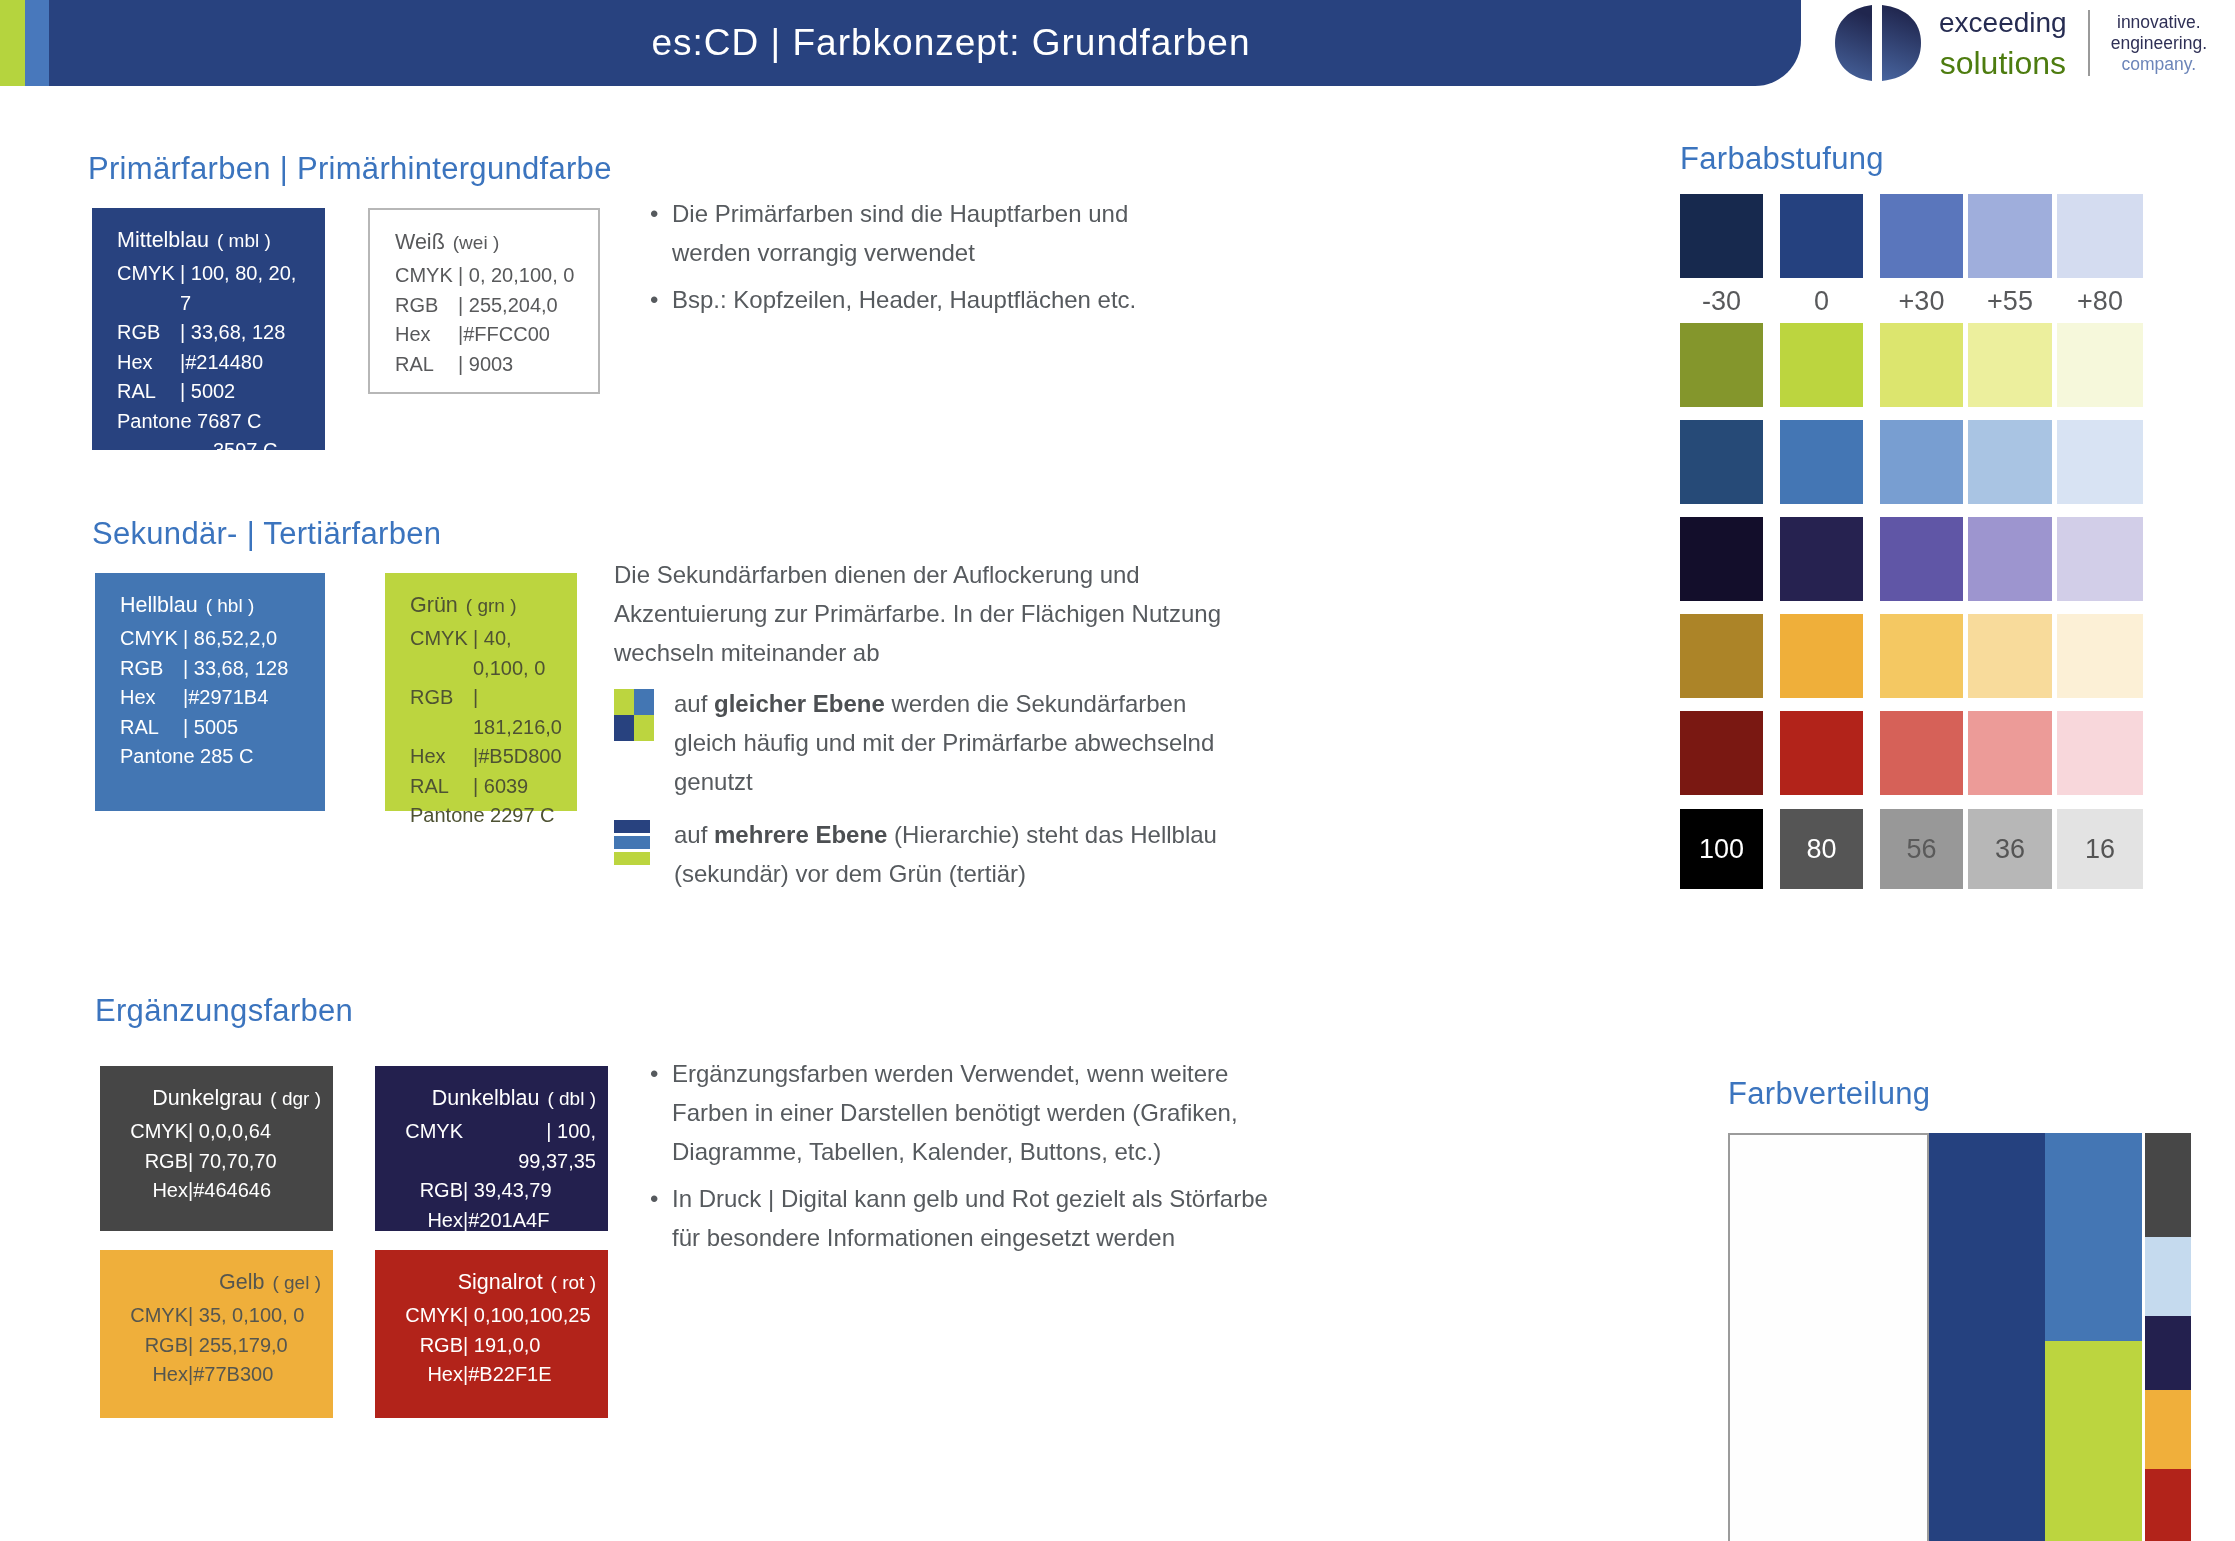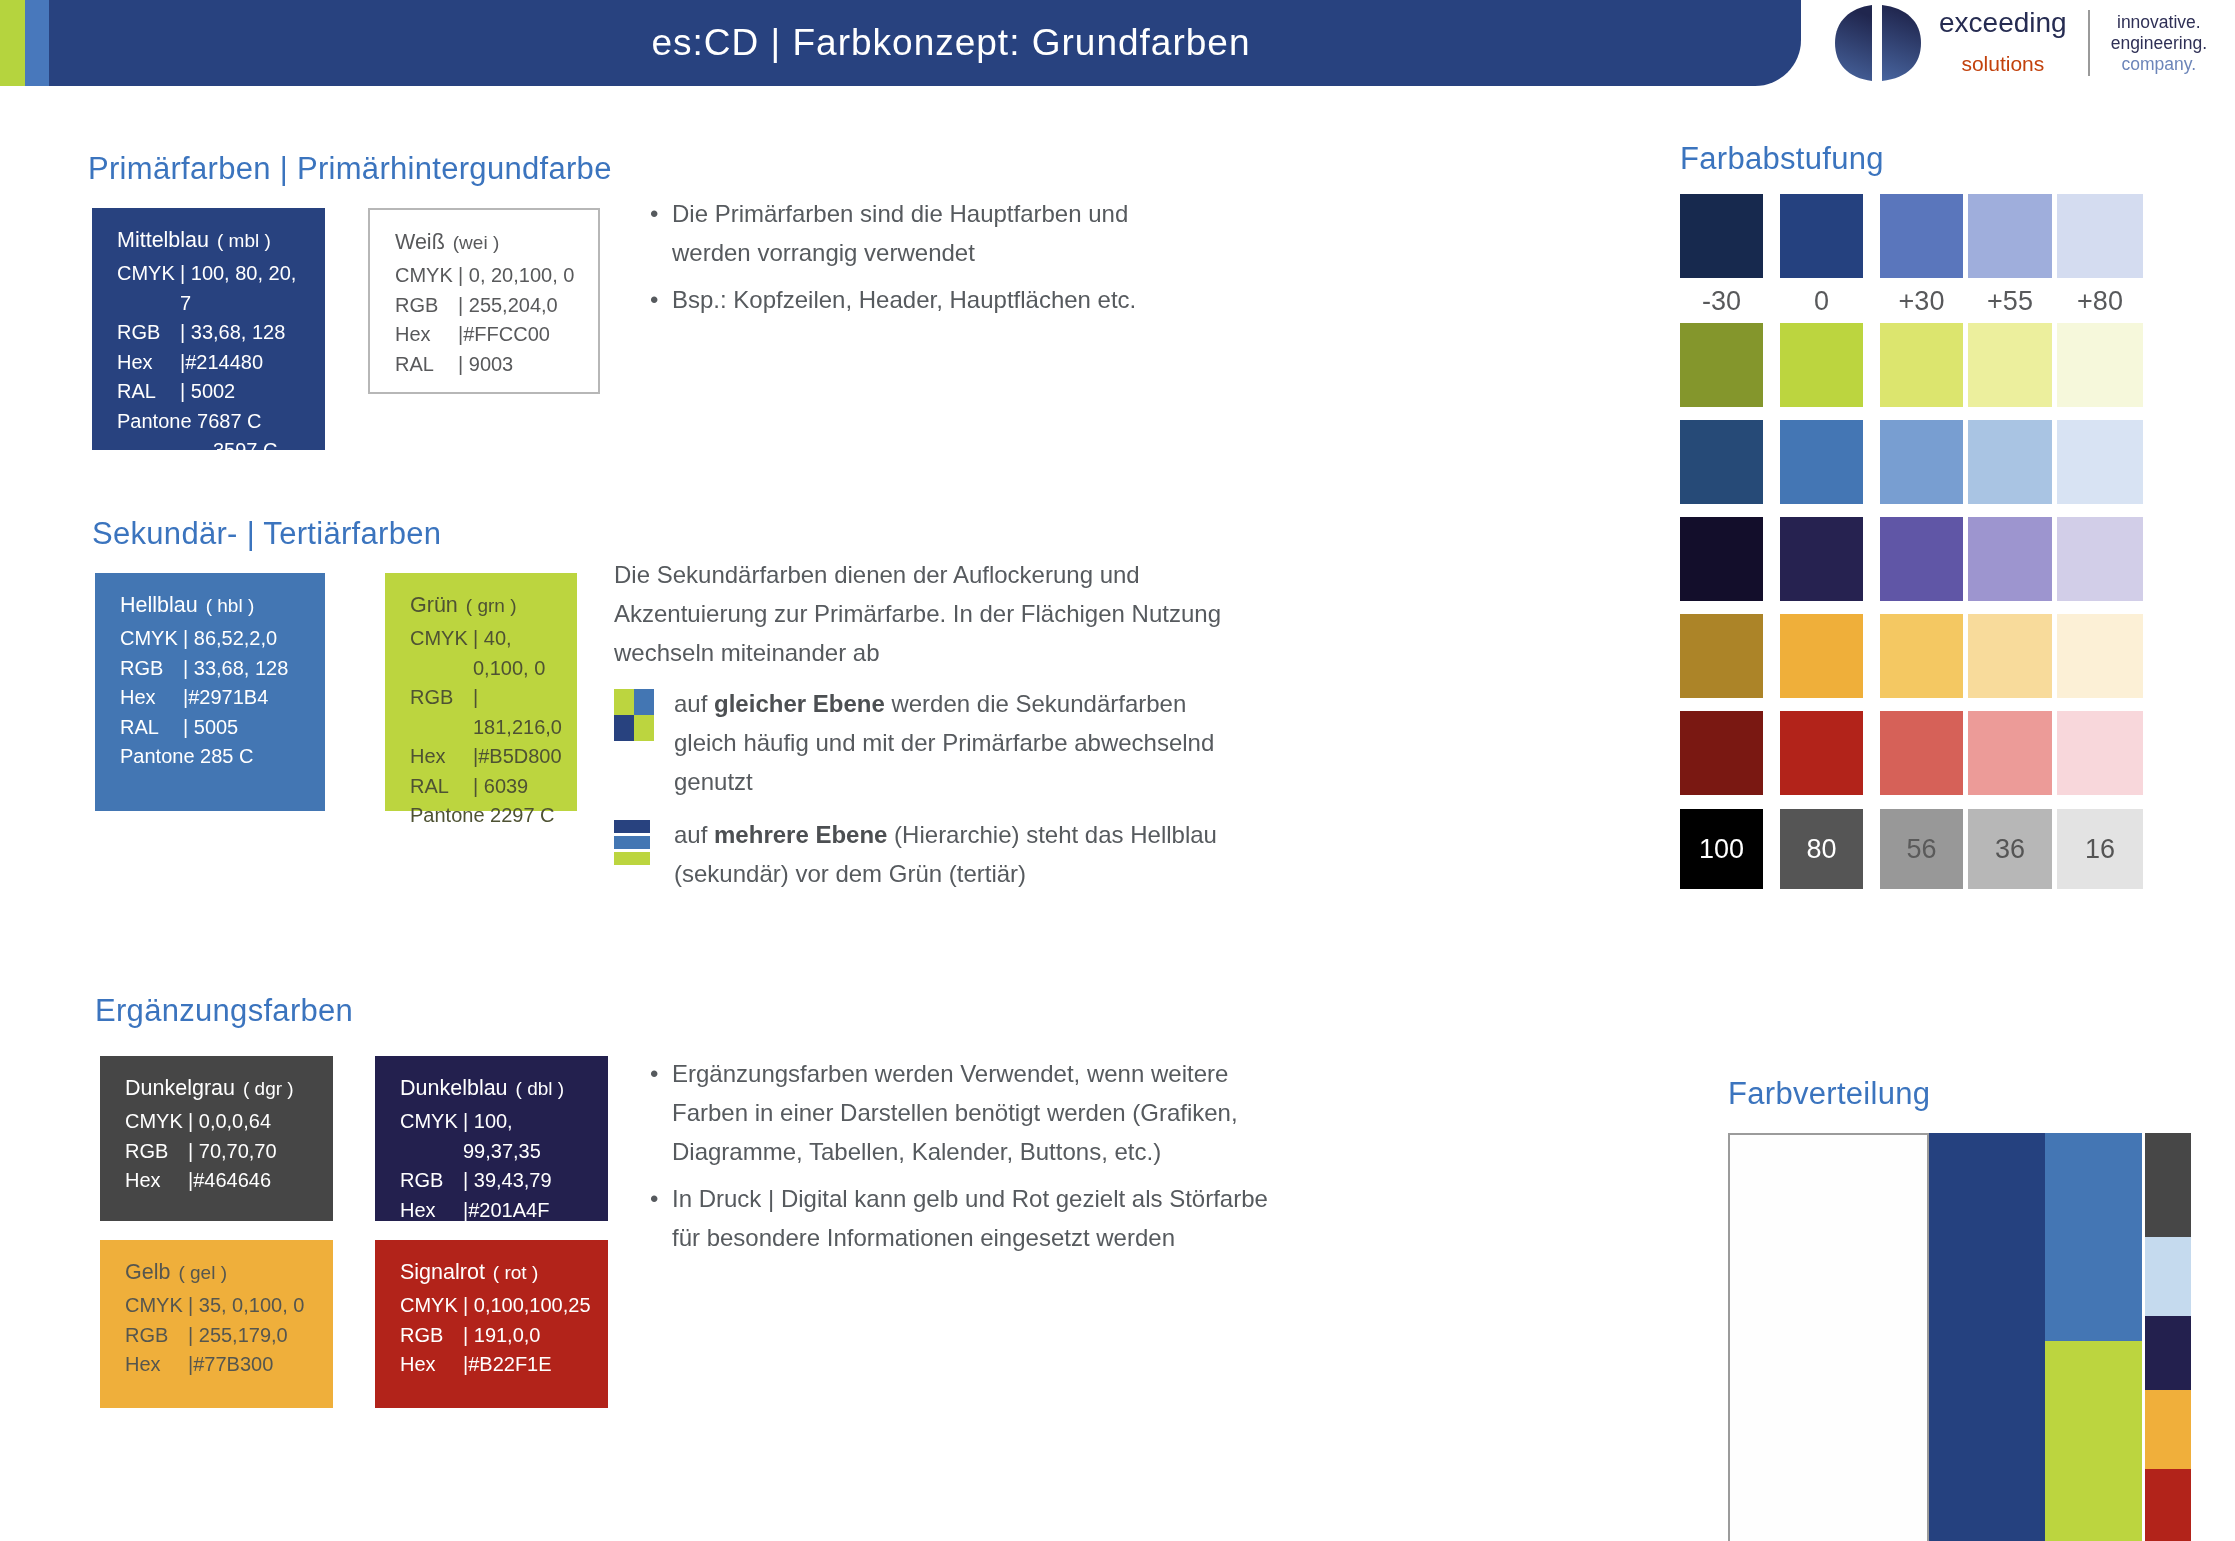--- a/index.html
+++ b/index.html
@@ -11,21 +11,21 @@
   .stripe{position:absolute;top:0;height:86px;}
   .stripe-green{left:0;width:25px;background:#B5D43E;}
   .stripe-blue{left:25px;width:24px;background:#4878BC;}
   .header-bar-main{position:absolute;left:49px;top:0;width:1752px;height:86px;background:#28427F;
         border-bottom-right-radius:46px;}
   .header-bar-main h1{margin:0;padding-left:52px;line-height:86px;font-size:37px;font-weight:400;
         letter-spacing:1px;color:#ffffff;}
   .logo{position:absolute;right:28px;top:0;height:86px;display:flex;align-items:center;gap:15px;background:#ffffff;}
   .logo-words{display:flex;flex-direction:column;line-height:31px;}
   .logo-l1{font-size:28px;font-weight:500;color:#262C52;}
-  .logo-l2{font-size:21px;font-weight:500;color:#c2410c;margin-top:10px;}
+  .logo-l2{font-size:32px;font-weight:500;color:#4d7c0f;margin-top:10px;}
   .logo-divider{width:2px;height:66px;background:#9a9a9a;margin:0 6px;}
   .logo-right{display:flex;flex-direction:column;font-size:17.5px;line-height:21px;font-weight:500;}
   .logo-right .dark{color:#2F3056;}
   .logo-right .lite{color:#6C85B9;}
 
   
   h2{margin:0;font-size:31px;line-height:38px;font-weight:500;color:#3B74BE;letter-spacing:0.3px;}
   section{position:absolute;}
   .row{display:flex;align-items:flex-start;}
   ul.bullets{margin:6px 0 0 0;padding:0;list-style:none;}
@@ -61,22 +61,22 @@
   .sec-text .intro{margin:2px 0 12px 0;font-size:24px;line-height:39px;color:#565A5E;width:650px;}
   .subbullet{position:relative;margin-left:60px;width:580px;margin-bottom:14px;}
   .subbullet p{margin:0;font-size:24px;line-height:39px;color:#565A5E;}
   .subbullet b{font-weight:700;color:#4c4f52;}
   .sub-icon{position:absolute;left:-60px;top:5px;}
   .icon-checker{width:40px;height:52px;display:grid;grid-template-columns:20px 20px;grid-template-rows:26px 26px;}
   .icon-stripes{width:36px;height:45px;display:flex;flex-direction:column;gap:3px;}
   .icon-stripes div{height:13px;}
 
   #sec-supplementary{left:95px;top:992px;width:1400px;}
-  #sec-supplementary .cards-grid{margin:26px 0 0 5px;display:grid;
-        grid-template-columns:233px 233px;column-gap:42px;row-gap:19px;}
+  #sec-supplementary .cards-grid{margin:36px 0 0 5px;display:grid;
+        grid-template-columns:233px 233px;column-gap:42px;row-gap:19px;text-align:right;}
   #sec-supplementary .row{align-items:flex-start;}
   #sec-supplementary ul.bullets{width:620px;margin-left:40px;margin-top:24px;}
 
   
   #gradation{left:1680px;top:140px;width:463px;}
   .grad-grid{margin-top:16px;}
   .swatch-row{display:flex;height:84px;margin-bottom:13px;}
   .swatch-row > div{height:84px;}
   .label-row{display:flex;height:32px;margin:-6px 0 6px 0;}
   .label-row > div{display:flex;align-items:center;justify-content:center;

